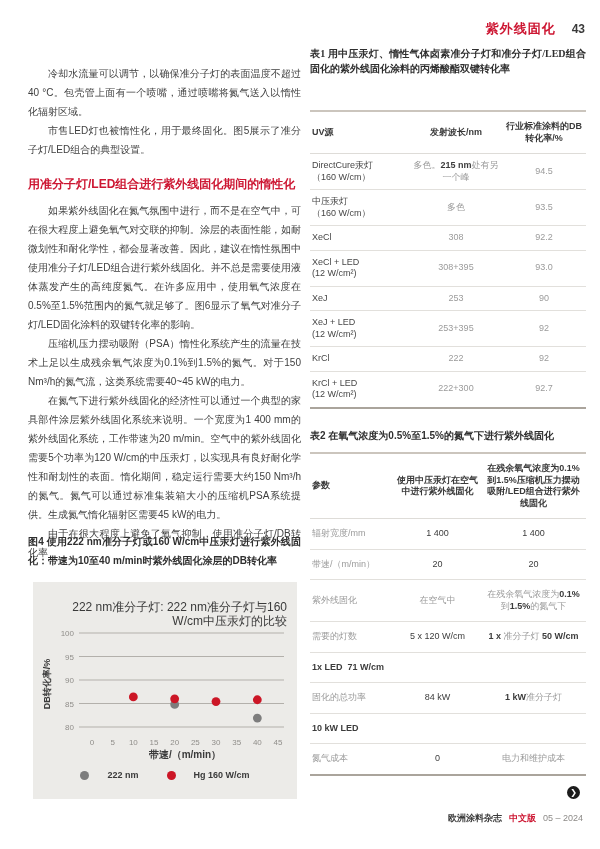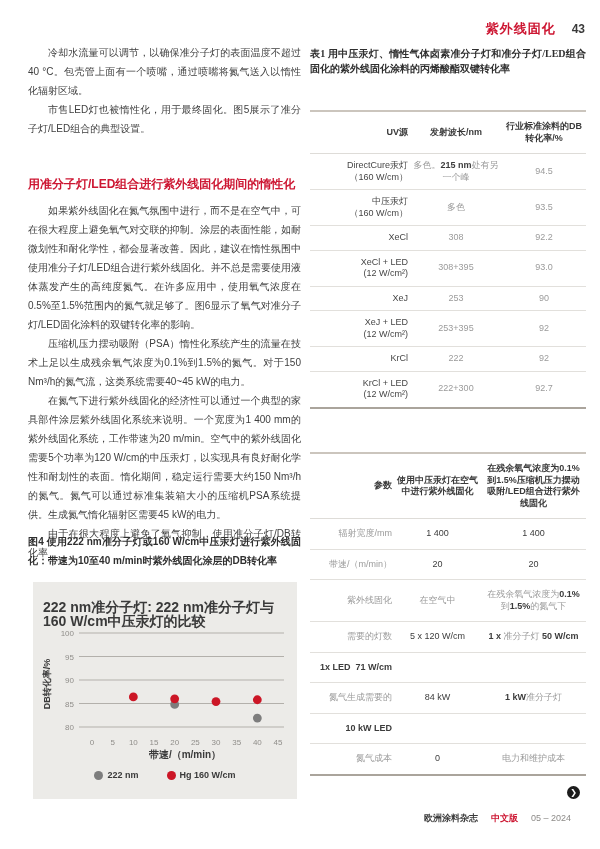--- a/index.html
+++ b/index.html
@@ -7,60 +7,60 @@
   #page{position:relative;width:600px;height:849px;background:#ffffff;overflow:hidden;}
 
   
   .page-header{position:absolute;top:20px;right:15px;display:flex;align-items:baseline;gap:16px;}
   .page-header .sect{color:#cd1632;font-weight:bold;font-size:13px;letter-spacing:1px;}
   .page-header .pnum{color:#3a3a3a;font-weight:bold;font-size:12px;}
 
   
   .body-text{position:absolute;left:28px;width:273px;font-size:10px;line-height:19px;color:#3e3e3e;text-align:justify;}
   .body-text p{margin:0;text-indent:2em;}
-  .block1{top:43px;}
+  .block1{top:64px;}
   .block2{top:201px;}
   .section-heading{position:absolute;left:28px;top:176px;width:273px;margin:0;font-size:12px;font-weight:bold;color:#cd1632;line-height:16px;}
   .figure-caption{position:absolute;left:28px;top:532px;width:273px;font-size:10px;line-height:19px;font-weight:bold;color:#2f2f2f;text-align:justify;}
 
   
   .chartbox{position:absolute;left:33px;top:582px;width:264px;height:217px;margin:0;background:#ecebe8;}
-  .chart-title{position:absolute;top:18px;left:10px;right:10px;text-align:left;font-size:14px;font-weight:bold;color:#3a3a3a;line-height:14px;}
+  .chart-title{position:absolute;top:18px;left:10px;right:10px;text-align:right;font-size:12px;font-weight:normal;color:#3a3a3a;line-height:14px;}
   .chart-ylabel{position:absolute;left:-40px;top:95px;width:110px;height:14px;transform:rotate(-90deg);text-align:center;font-size:9px;font-weight:bold;color:#3a3a3a;}
   #plot{position:absolute;left:0;top:42px;}
   .chart-xlabel{position:absolute;left:40px;width:224px;top:166px;text-align:center;font-size:10px;font-weight:bold;color:#3a3a3a;}
   .chart-legend{position:absolute;left:0;right:0;top:188px;display:flex;justify-content:center;align-items:center;gap:28px;}
-  .legend-item{display:flex;align-items:center;gap:4px;font-size:9px;font-weight:bold;color:#3a3a3a;}
+  .legend-item{display:flex;align-items:center;gap:18px;font-size:9px;font-weight:bold;color:#3a3a3a;}
   .legend-dot{display:inline-block;width:9px;height:9px;border-radius:50%;background:#888;}
 
   
   .tbl-title{position:absolute;left:310px;width:276px;font-size:10px;font-weight:bold;color:#2f2f2f;line-height:15px;text-align:justify;}
   .t1-title{top:46px;font-family:Liberation Serif, serif;}
   .t2-title{top:428px;}
   table.dtable{position:absolute;left:310px;width:276px;border-collapse:collapse;border-top:2px solid #cbc5bd;border-bottom:2px solid #aaa49c;table-layout:fixed;}
   table.t1{top:110px;}
   table.t2{top:452px;}
   .dtable th{font-size:9px;font-weight:bold;color:#3a3a3a;line-height:11.5px;padding:9px 2px;vertical-align:middle;border-bottom:1px solid #dedcd8;}
   .dtable td{font-size:9px;color:#9b9b9b;line-height:11.5px;padding:6px 2px;text-align:center;vertical-align:middle;border-top:1px solid #e2e0dc;}
   .dtable tbody tr:first-child td{border-top:none;}
-  .dtable th.c0, .dtable td.c0{text-align:right;}
+  .dtable th.c0, .dtable td.c0{text-align:left;}
   .t1 td.c0{color:#464646;white-space:pre-line;}
   .t1 th.c0{width:100px;} .t1 th.c1{width:92px;} .t1 th.c2{width:84px;}
   .t2 td{padding:9px 2px;}
   .t2 th.c0{width:84px;} .t2 th.c1{width:87px;} .t2 th.c2{width:105px;}
   .t2 td.c0{color:#9b9b9b;white-space:pre-wrap;}
   .t2 tr.latin-row td.c0{color:#3c3c3c;font-weight:bold;}
   .dtable td.num{color:#3c3c3c;font-weight:normal;}
   .rb{color:#3c3c3c;font-weight:bold;}
 
   
   .continue-arrow{position:absolute;left:567px;top:786px;width:13px;height:13px;border-radius:50%;background:#1c1c1c;color:#fff;font-size:8px;line-height:13px;text-align:center;font-weight:bold;}
 
   
-  .page-footer{position:absolute;right:29px;top:812px;font-size:9px;display:flex;gap:13px;align-items:baseline;}
+  .page-footer{position:absolute;right:17px;top:812px;font-size:9px;display:flex;gap:7px;align-items:baseline;}
   .page-footer .journal{color:#3a3a3a;font-weight:bold;}
   .page-footer .edition{color:#cd1632;font-weight:bold;}
   .page-footer .issue{color:#8d8b88;}
 </style>
 </head>
 <body>
 
 <div id="page">
 
   <header class="page-header">
@@ -179,20 +179,21 @@
         </tr>
       <tr>
           <td class="c0">KrCl + LED
 (12 W/cm²)</td>
           <td class="c1">222+300</td>
           <td class="c2">92.7</td>
         </tr>
     </tbody>
   </table>
 
+  <div class="tbl-title t2-title">表2 在氧气浓度为0.5%至1.5%的氮气下进行紫外线固化</div>
   <table class="dtable t2">
     <thead>
       <tr>
         <th class="c0">参数</th>
         <th class="c1">使用中压汞灯在空气中进行紫外线固化</th>
         <th class="c2">在残余氧气浓度为0.1%到1.5%压缩机压力摆动吸附/LED组合进行紫外线固化</th>
       </tr>
     </thead>
     <tbody>
       <tr>
@@ -214,21 +215,21 @@
           <td class="c0">需要的灯数</td>
           <td class="c1 num">5 x 120 W/cm</td>
           <td class="c2"><span class="rb">1 x </span><span>准分子灯 </span><span class="rb">50 W/cm</span></td>
         </tr>
       <tr class="latin-row">
           <td class="c0">1x LED  71 W/cm</td>
           <td class="c1"></td>
           <td class="c2"></td>
         </tr>
       <tr>
-          <td class="c0">氮气生成需要的</td>
+          <td class="c0">固化的总功率</td>
           <td class="c1 num">84 kW</td>
           <td class="c2"><span class="rb">1 kW</span><span>准分子灯</span></td>
         </tr>
       <tr class="latin-row">
           <td class="c0">10 kW LED</td>
           <td class="c1"></td>
           <td class="c2"></td>
         </tr>
       <tr>
           <td class="c0">氮气成本</td>

